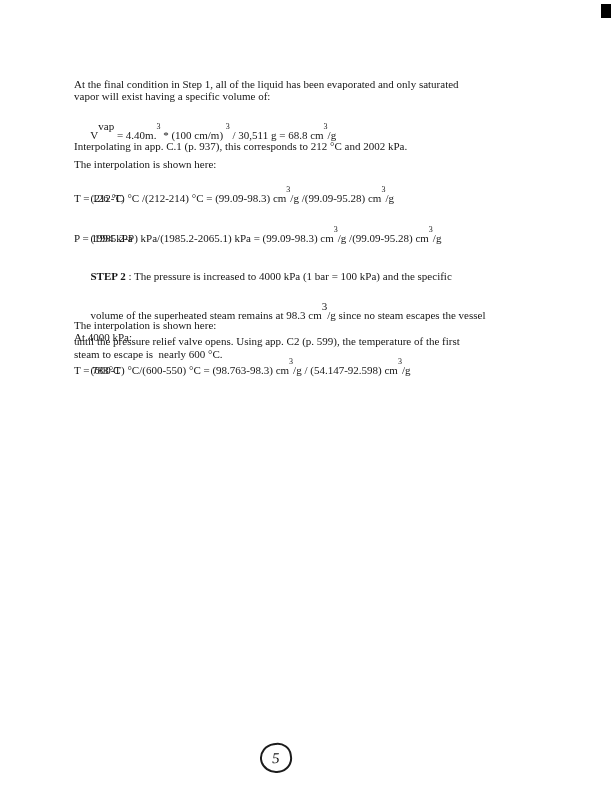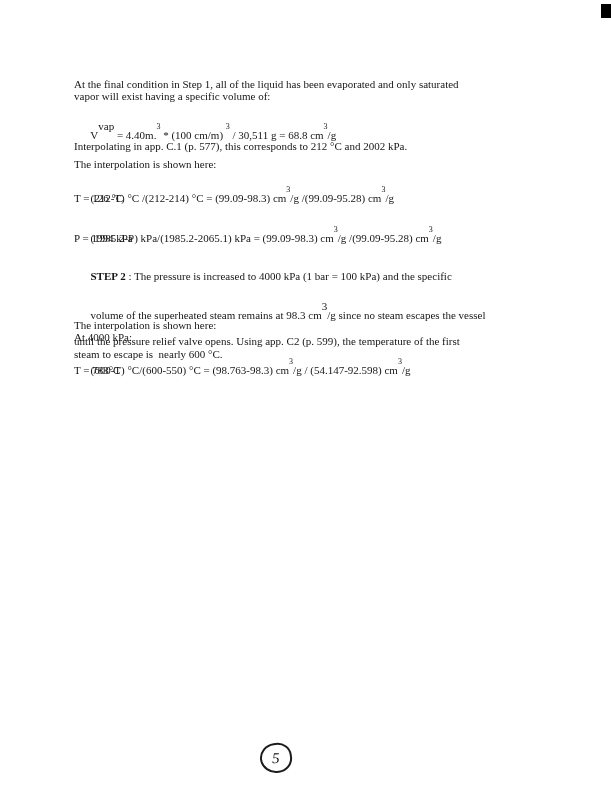--- a/index.html
+++ b/index.html
@@ -77,21 +77,21 @@
     <div class="line">vapor will exist having a specific volume of:</div>
   </div>
 
   <div class="blk" style="top:117px">
     <div class="line">
       <span>V</span><sup class="exp-sm">vap</sup><span> = 4.40m.</span><sup class="exp">3</sup><span> * (100 cm/m) </span><sup class="exp">3</sup><span> / 30,511 g = 68.8 cm</span><sup class="exp">3</sup><span>/g</span>
     </div>
   </div>
 
   <div class="blk" style="top:140px">
-    <div class="line">Interpolating in app. C.1 (p. 577), this corresponds to 212 °C and 2002 kPa.</div>
+    <div class="line">Interpolating in app. C.1 (p. 937), this corresponds to 212 °C and 2002 kPa.</div>
   </div>
 
   <div class="blk" style="top:158px">
     <div class="line">The interpolation is shown here:</div>
   </div>
 
   <div class="blk" style="top:180px">
     <div class="line">
       <span>(212-T) °C /(212-214) °C = (99.09-98.3) cm</span><sup class="exp">3</sup><span>/g /(99.09-95.28) cm</span><sup class="exp">3</sup><span>/g</span>
     </div>

